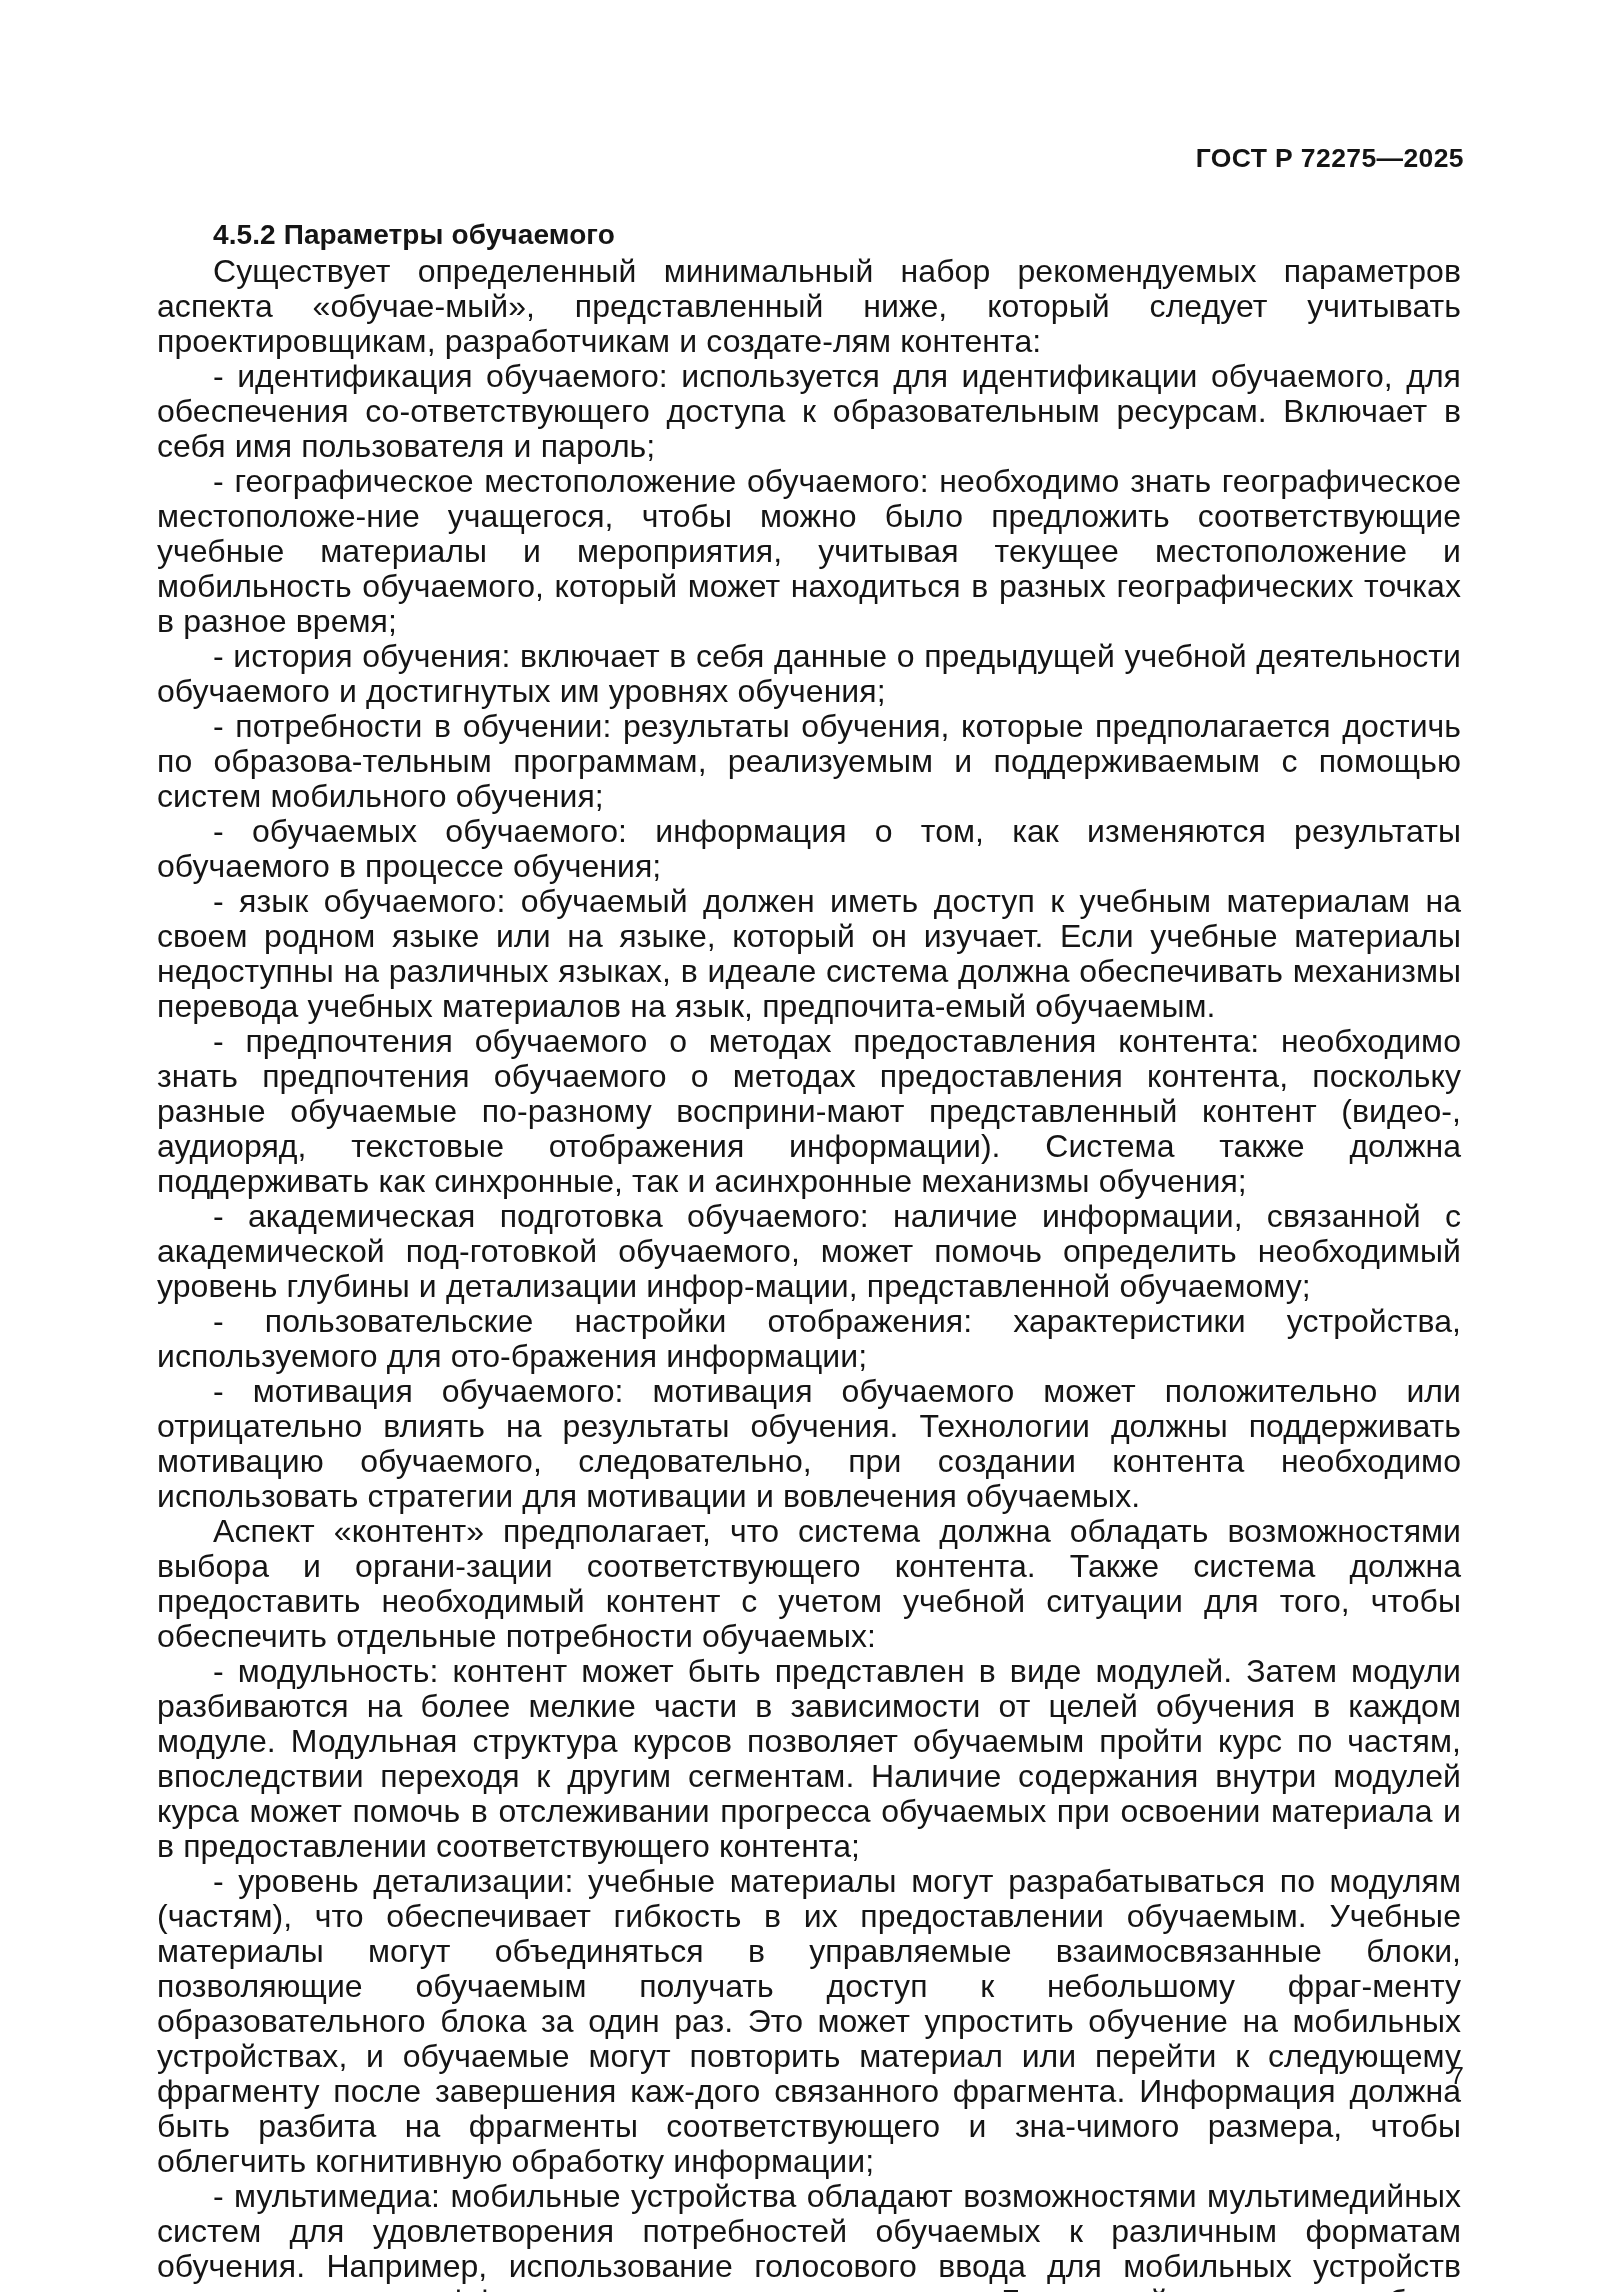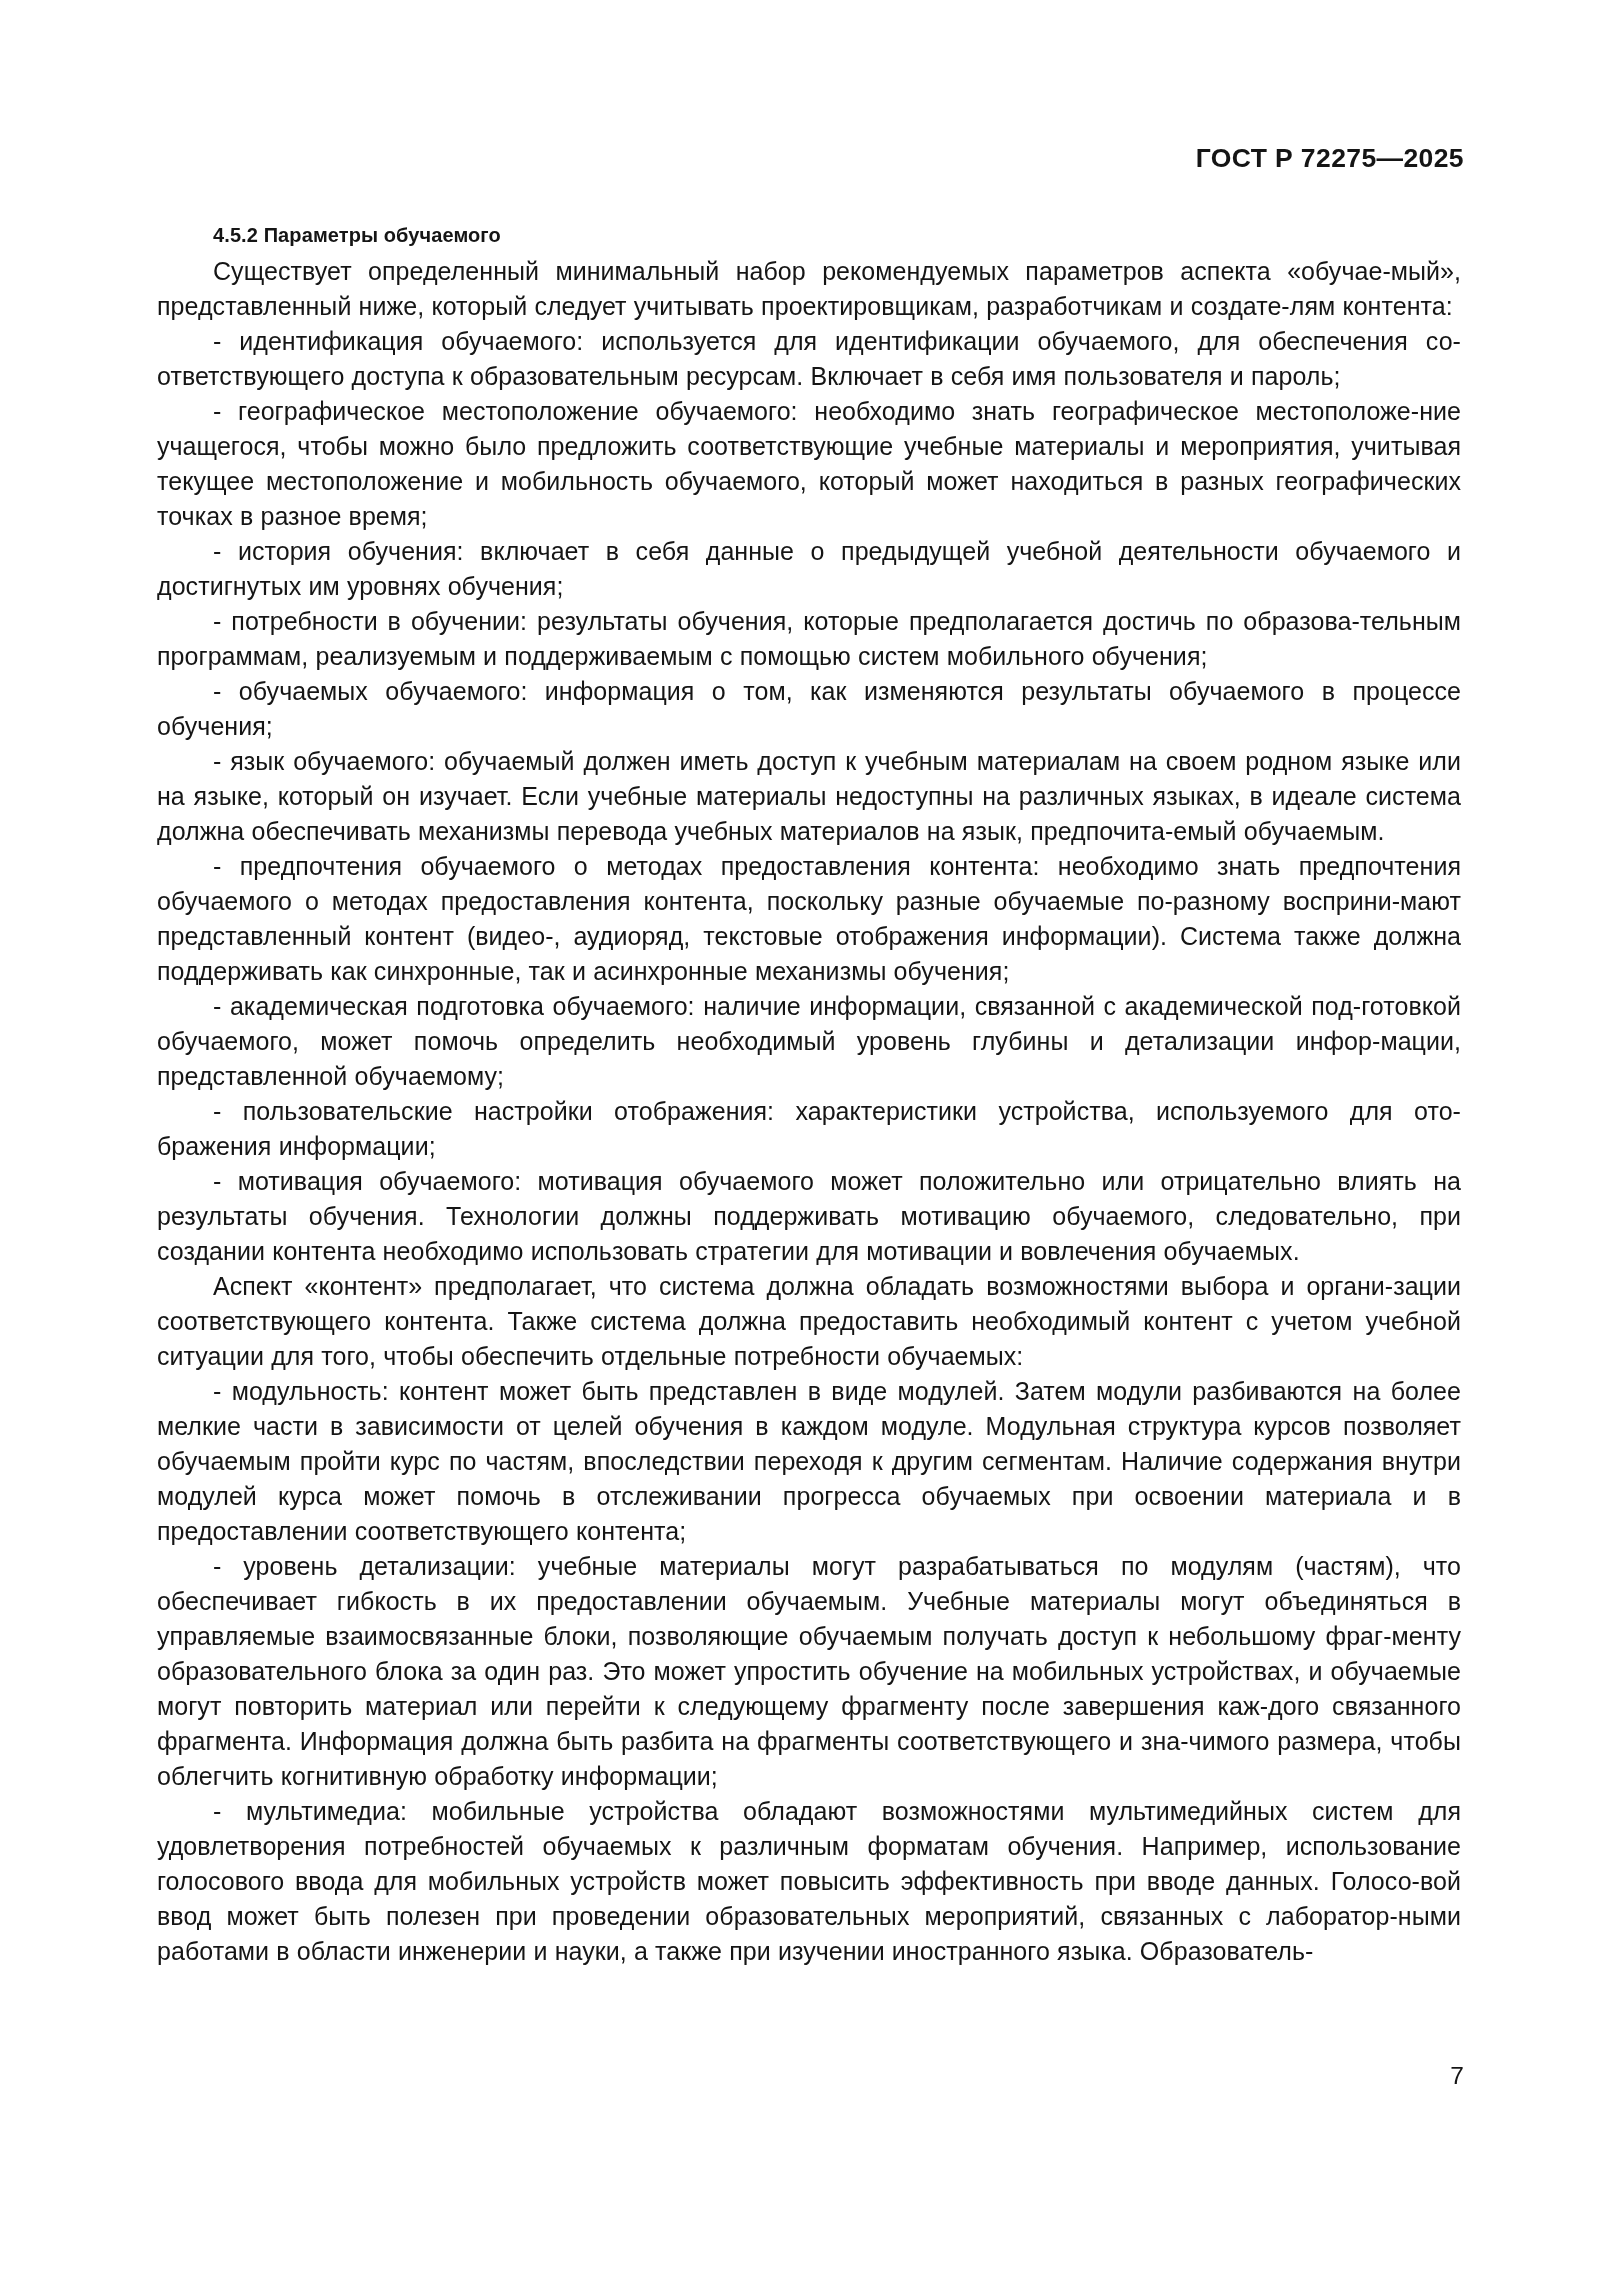--- a/index.html
+++ b/index.html
@@ -41,30 +41,30 @@
 
   
   .content {
     position: absolute;
     top: 218px;
     left: 157px;
     width: 1304px;
   }
 
   .h-sub {
-    font-size: 20px;
+    font-size: 28px;
     font-weight: bold;
     line-height: 34px;
     margin: 0 0 2px 0;
     padding-left: 56px;
     letter-spacing: 0.1px;
   }
 
   p.para {
-    font-size: 25px;
+    font-size: 32px;
     line-height: 35px;
     margin: 0;
     text-align: justify;
     text-align-last: left;
     text-indent: 56px;
     letter-spacing: 0.05px;
     word-spacing: 0.2px;
     hyphens: manual;
   }
 

